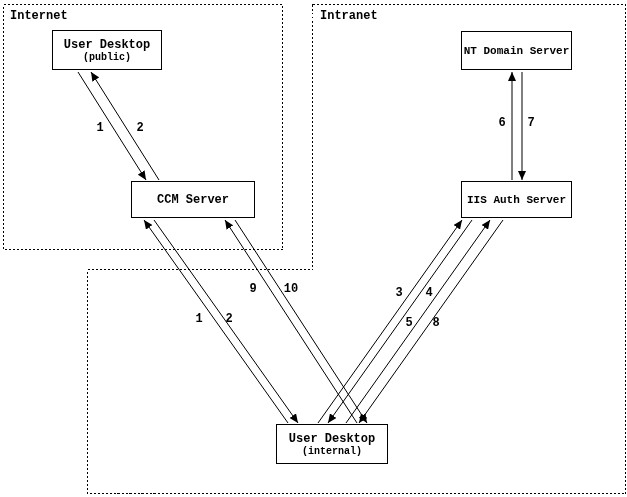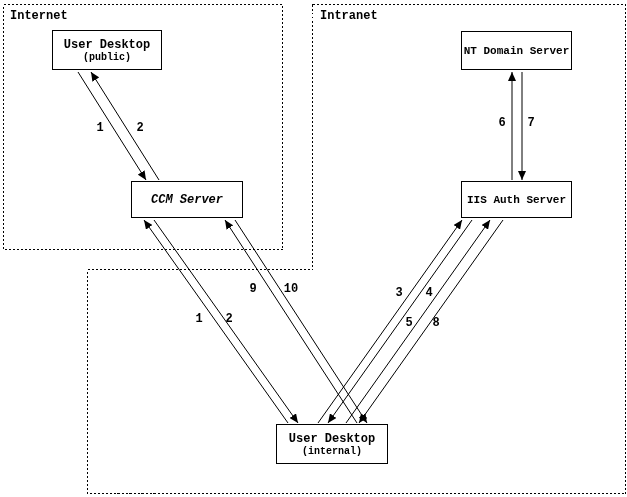--- a/index.html
+++ b/index.html
@@ -102,21 +102,21 @@
     <text class="flow-label" x="436" y="326">8</text>
     <text class="flow-label" x="502" y="126">6</text>
     <text class="flow-label" x="531" y="126">7</text>
   </svg>
 
   <div class="node" style="left:52px; top:30px; width:110px; height:40px;">
     <div class="node-title">User Desktop</div>
     <div class="node-subtitle">(public)</div>
   </div>
 
-  <div class="node" style="left:131px; top:181px; width:112px; height:37px;font-style:italic;">
+  <div class="node" style="left:131px; top:181px; width:124px; height:37px;">
     <div class="node-title">CCM Server</div>
   </div>
 
   <div class="node" style="left:461px; top:181px; width:111px; height:37px;">
     <div class="node-title tight">IIS Auth Server</div>
   </div>
 
   <div class="node" style="left:461px; top:31px; width:111px; height:39px;">
     <div class="node-title tight">NT Domain Server</div>
   </div>

